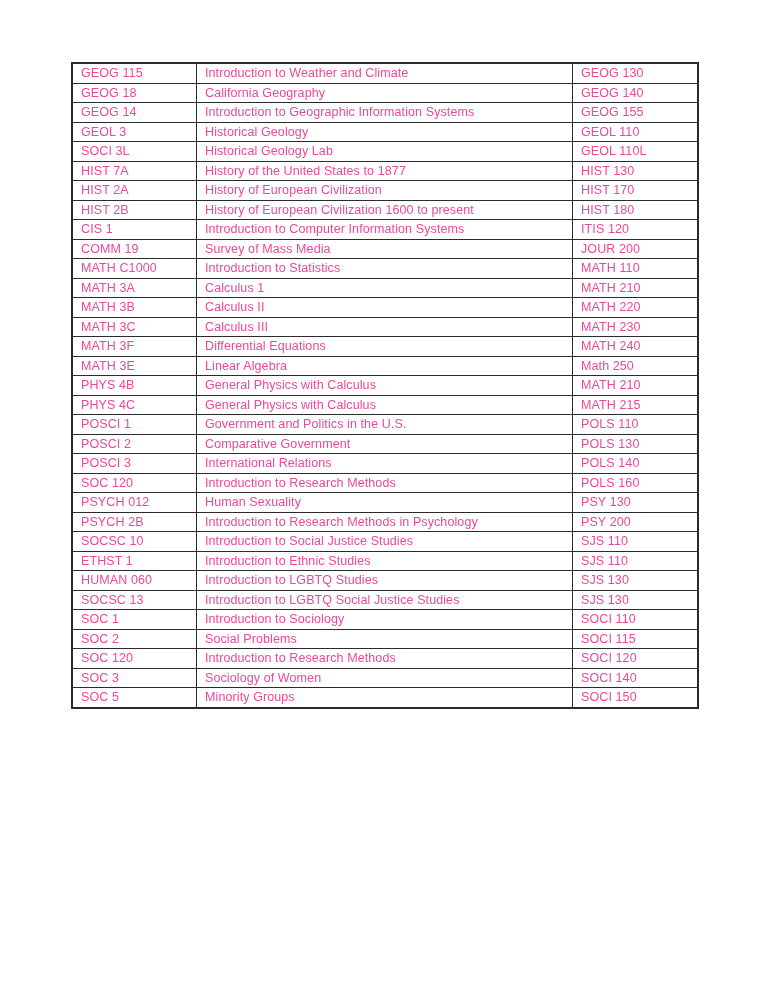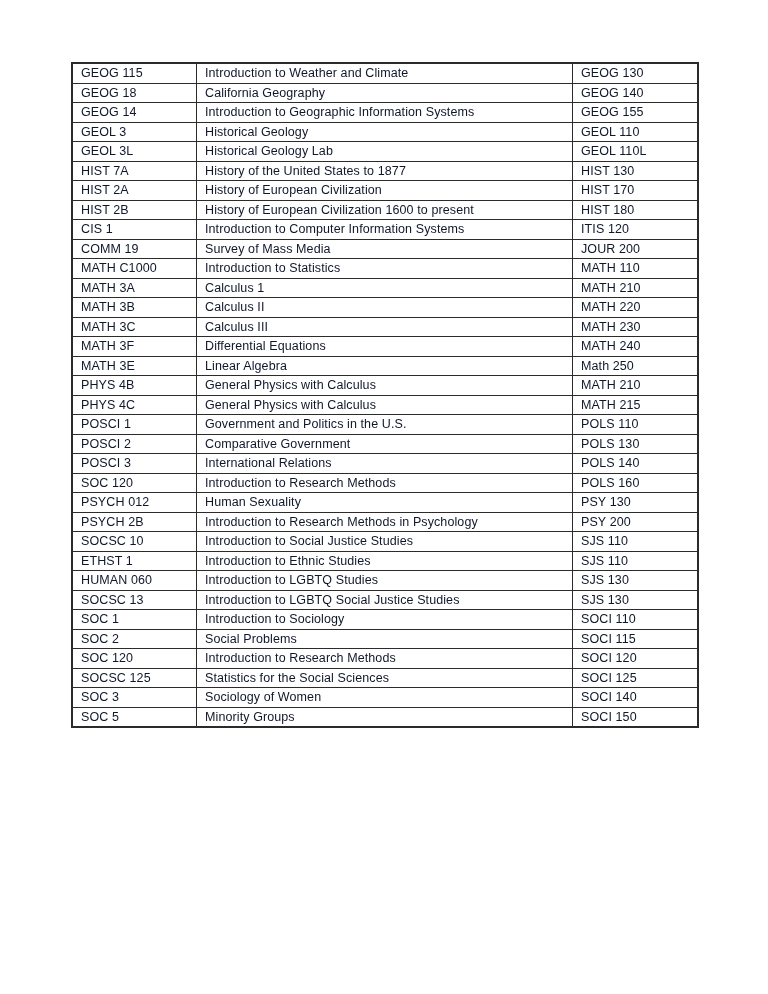--- a/index.html
+++ b/index.html
@@ -15,21 +15,21 @@
     overflow: hidden;
     font-family: "Liberation Sans", sans-serif;
   }
   table.course-table {
     position: absolute;
     left: 71px;
     top: 62px;
     border-collapse: collapse;
     table-layout: fixed;
     width: 592px;
-    color: #0f172a;
+    color: #ec4899;
     font-size: 12.5px;
   }
   table.course-table td {
     border: 1px solid #2b2b2b;
     height: 18.5px;
     padding: 0 4px 0 8px;
     white-space: nowrap;
     overflow: hidden;
     vertical-align: middle;
     line-height: 18.5px;
@@ -62,21 +62,21 @@
           <td class="c0">GEOG 14</td>
           <td class="c1">Introduction to Geographic Information Systems</td>
           <td class="c2">GEOG 155</td>
         </tr>
         <tr>
           <td class="c0">GEOL 3</td>
           <td class="c1">Historical Geology</td>
           <td class="c2">GEOL 110</td>
         </tr>
         <tr>
-          <td class="c0">GEOL 3L</td>
+          <td class="c0">SOCI 3L</td>
           <td class="c1">Historical Geology Lab</td>
           <td class="c2">GEOL 110L</td>
         </tr>
         <tr>
           <td class="c0">HIST 7A</td>
           <td class="c1">History of the United States to 1877</td>
           <td class="c2">HIST 130</td>
         </tr>
         <tr>
           <td class="c0">HIST 2A</td>
@@ -195,25 +195,20 @@
         </tr>
         <tr>
           <td class="c0">SOC 2</td>
           <td class="c1">Social Problems</td>
           <td class="c2">SOCI 115</td>
         </tr>
         <tr>
           <td class="c0">SOC 120</td>
           <td class="c1">Introduction to Research Methods</td>
           <td class="c2">SOCI 120</td>
-        </tr>
-        <tr>
-          <td class="c0">SOCSC 125</td>
-          <td class="c1">Statistics for the Social Sciences</td>
-          <td class="c2">SOCI 125</td>
         </tr>
         <tr>
           <td class="c0">SOC 3</td>
           <td class="c1">Sociology of Women</td>
           <td class="c2">SOCI 140</td>
         </tr>
         <tr>
           <td class="c0">SOC 5</td>
           <td class="c1">Minority Groups</td>
           <td class="c2">SOCI 150</td>

